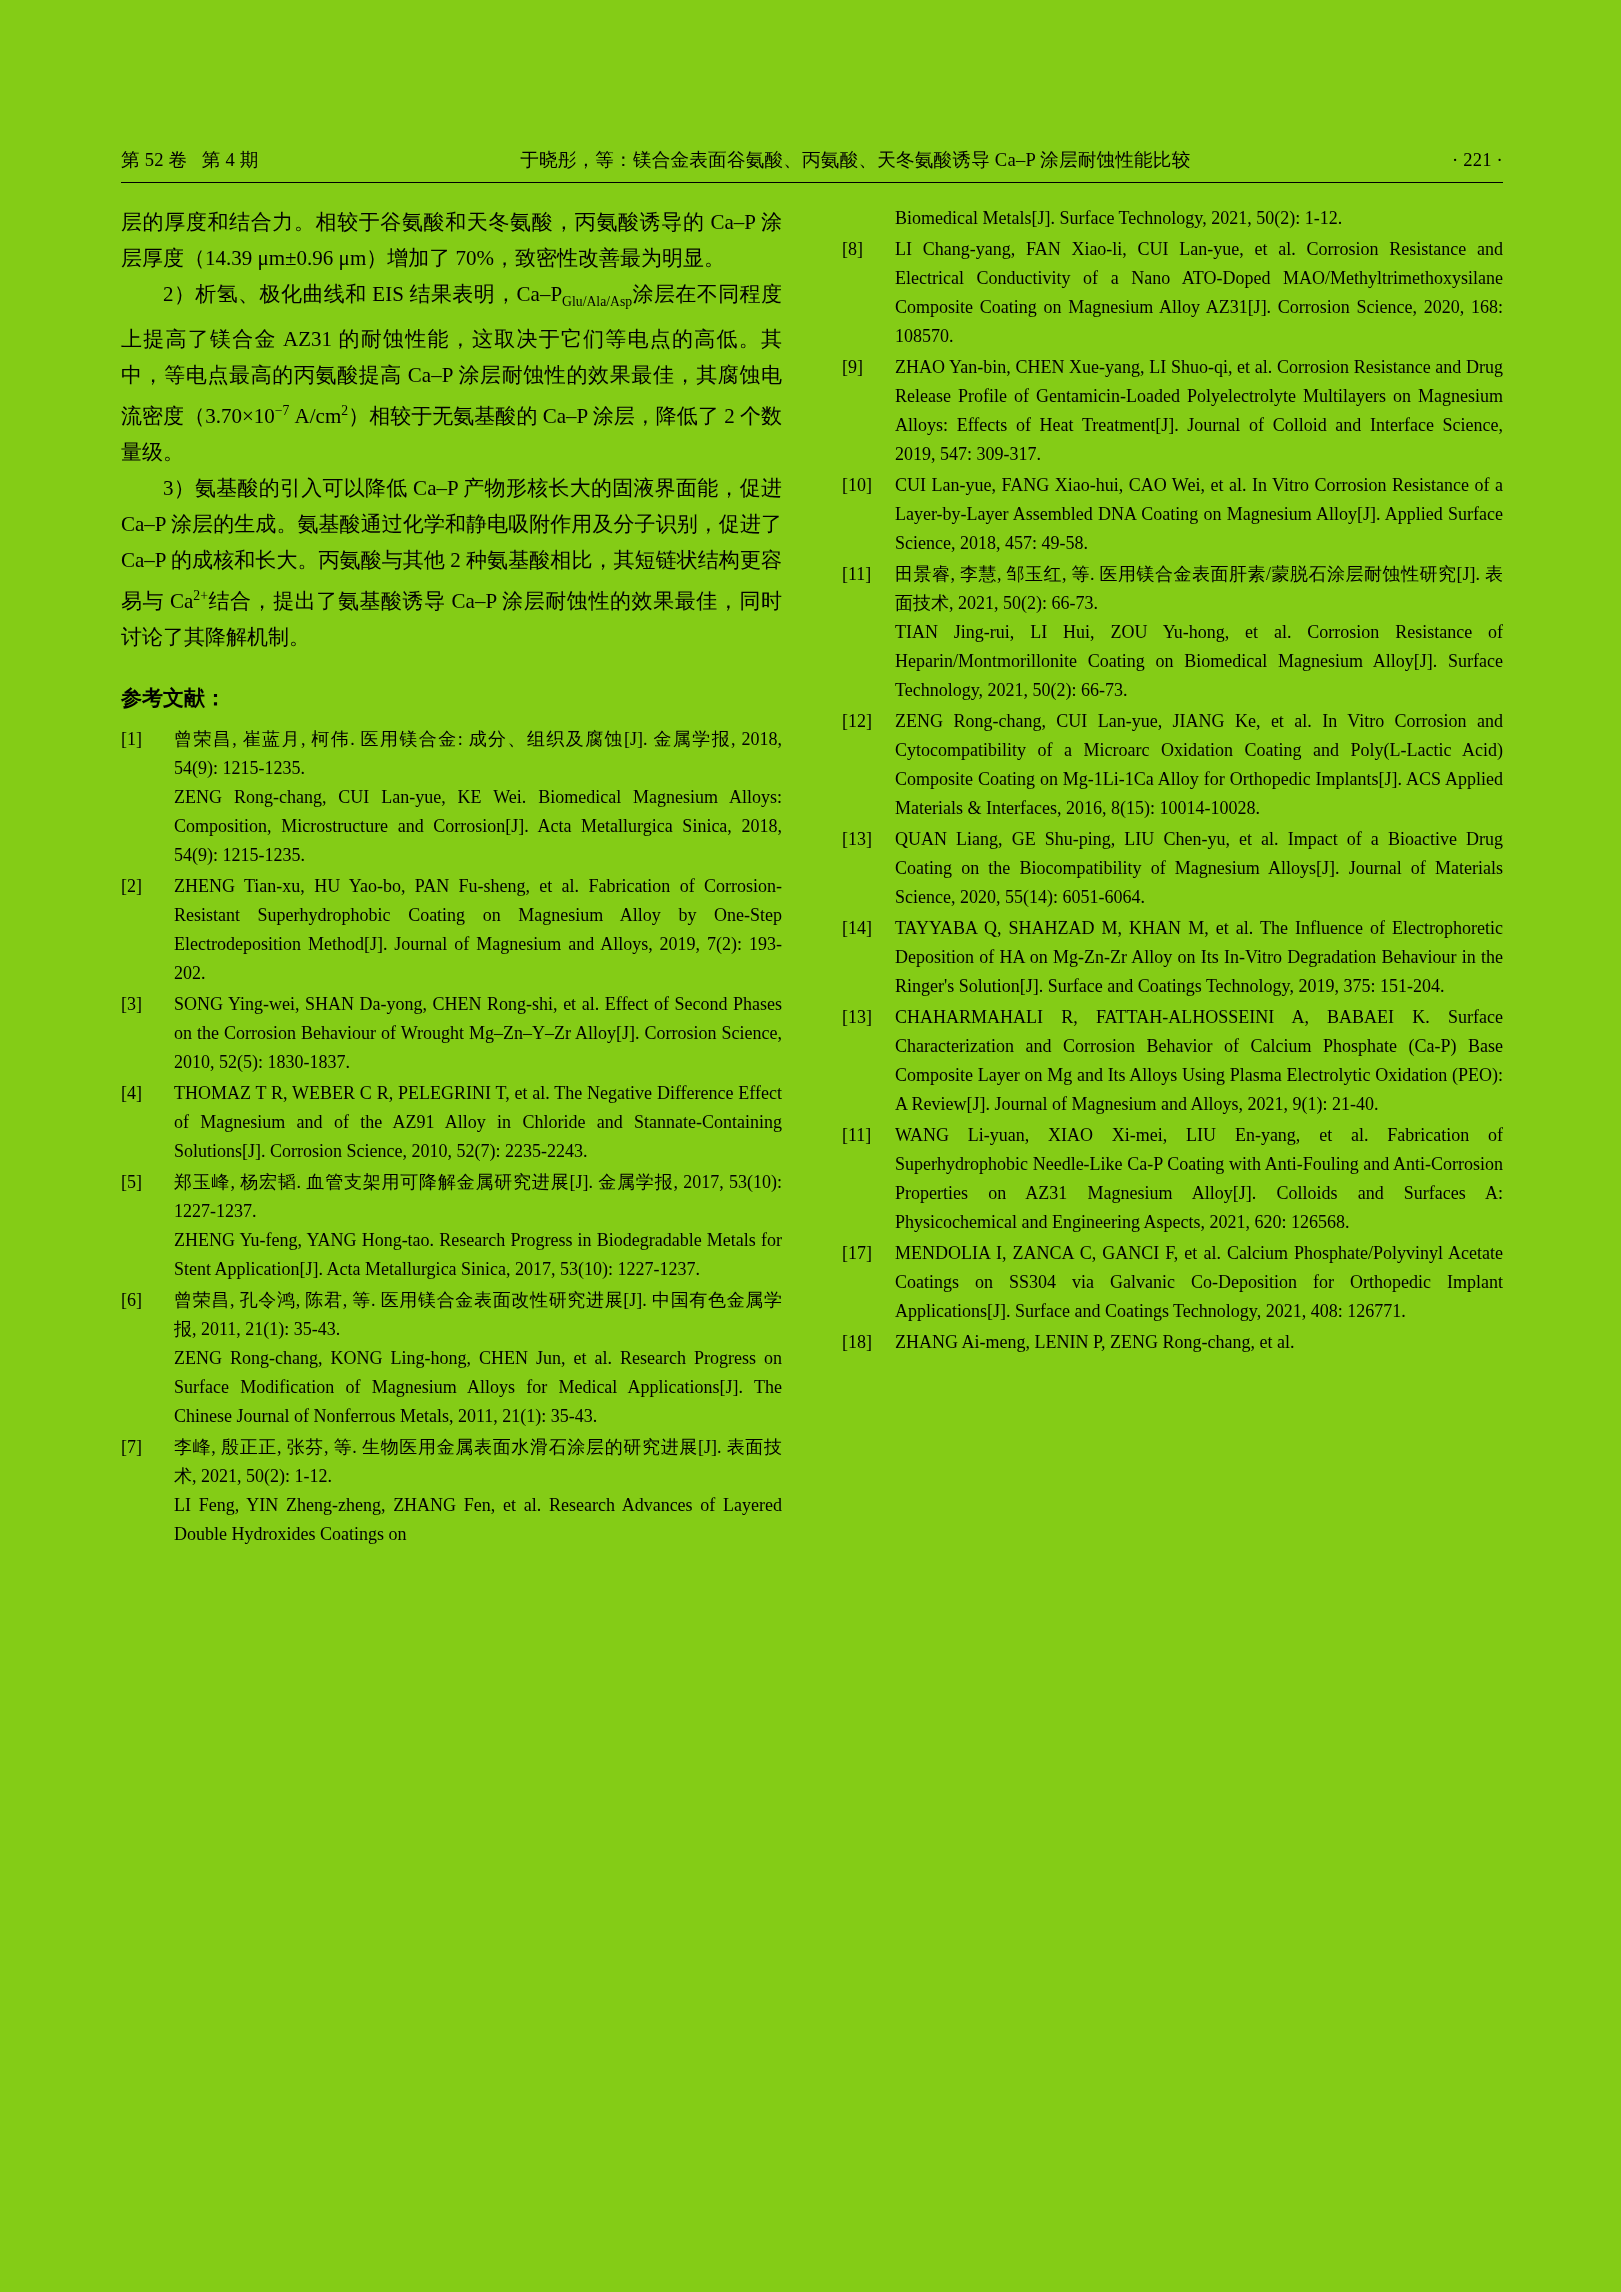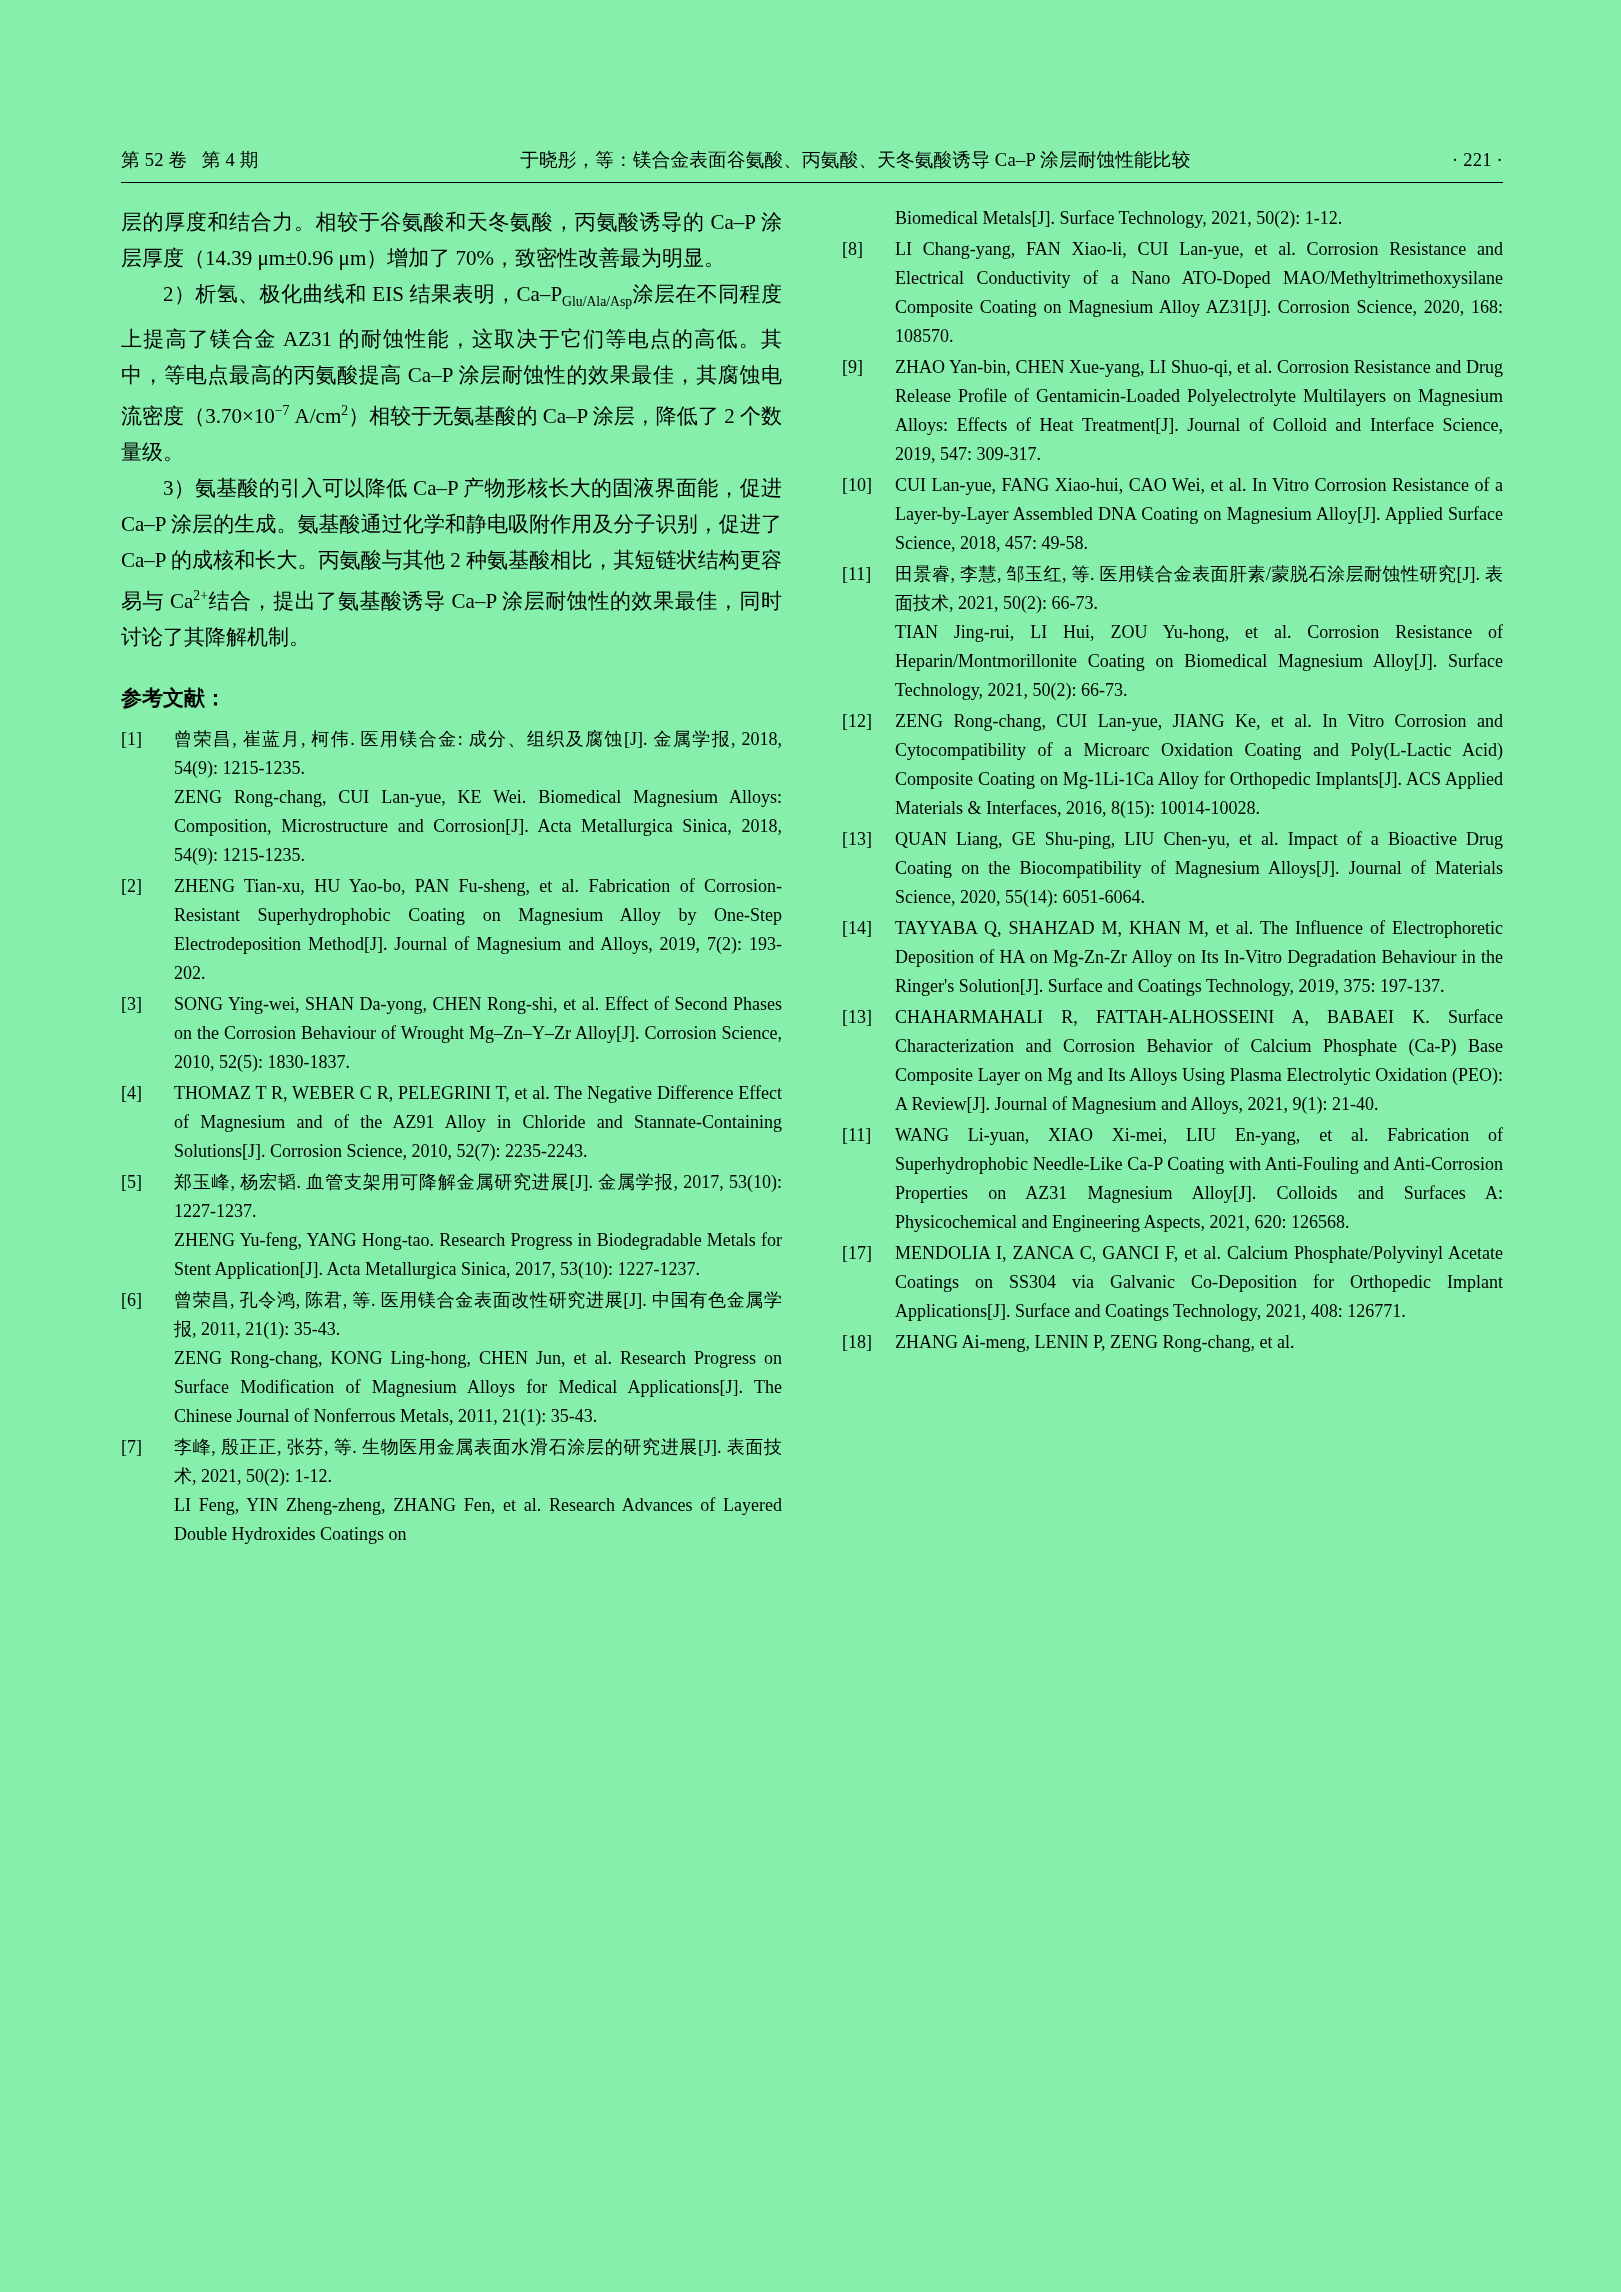--- a/index.html
+++ b/index.html
@@ -4,21 +4,21 @@
 <style>
   html, body {
     margin: 0;
     padding: 0;
     background: #ffffff;
   }
   .page {
     width: 1621px;
     height: 2293px;
     position: relative;
-    background: #86efac;
+    background: #84cc16;
     font-family: "Liberation Serif", serif;
     color: #000000;
     box-sizing: border-box;
   }
   .content {
     position: absolute;
     left: 121px;
     top: 147px;
     width: 1382px;
   }
@@ -225,21 +225,21 @@
           <div class="ref">
             <span class="num">[13]</span>
             <span class="txt">
               <span class="en">QUAN Liang, GE Shu-ping, LIU Chen-yu, et al. Impact of a Bioactive Drug Coating on the Biocompatibility of Magnesium Alloys[J]. Journal of Materials Science, 2020, 55(14): 6051-6064.</span>
             </span>
           </div>
 
           <div class="ref">
             <span class="num">[14]</span>
             <span class="txt">
-              <span class="en">TAYYABA Q, SHAHZAD M, KHAN M, et al. The Influence of Electrophoretic Deposition of HA on Mg-Zn-Zr Alloy on Its In-Vitro Degradation Behaviour in the Ringer's Solution[J]. Surface and Coatings Technology, 2019, 375: 197-137.</span>
+              <span class="en">TAYYABA Q, SHAHZAD M, KHAN M, et al. The Influence of Electrophoretic Deposition of HA on Mg-Zn-Zr Alloy on Its In-Vitro Degradation Behaviour in the Ringer's Solution[J]. Surface and Coatings Technology, 2019, 375: 151-204.</span>
             </span>
           </div>
 
           <div class="ref">
             <span class="num">[13]</span>
             <span class="txt">
               <span class="en">CHAHARMAHALI R, FATTAH-ALHOSSEINI A, BABAEI K. Surface Characterization and Corrosion Behavior of Calcium Phosphate (Ca-P) Base Composite Layer on Mg and Its Alloys Using Plasma Electrolytic Oxidation (PEO): A Review[J]. Journal of Magnesium and Alloys, 2021, 9(1): 21-40.</span>
             </span>
           </div>
 

